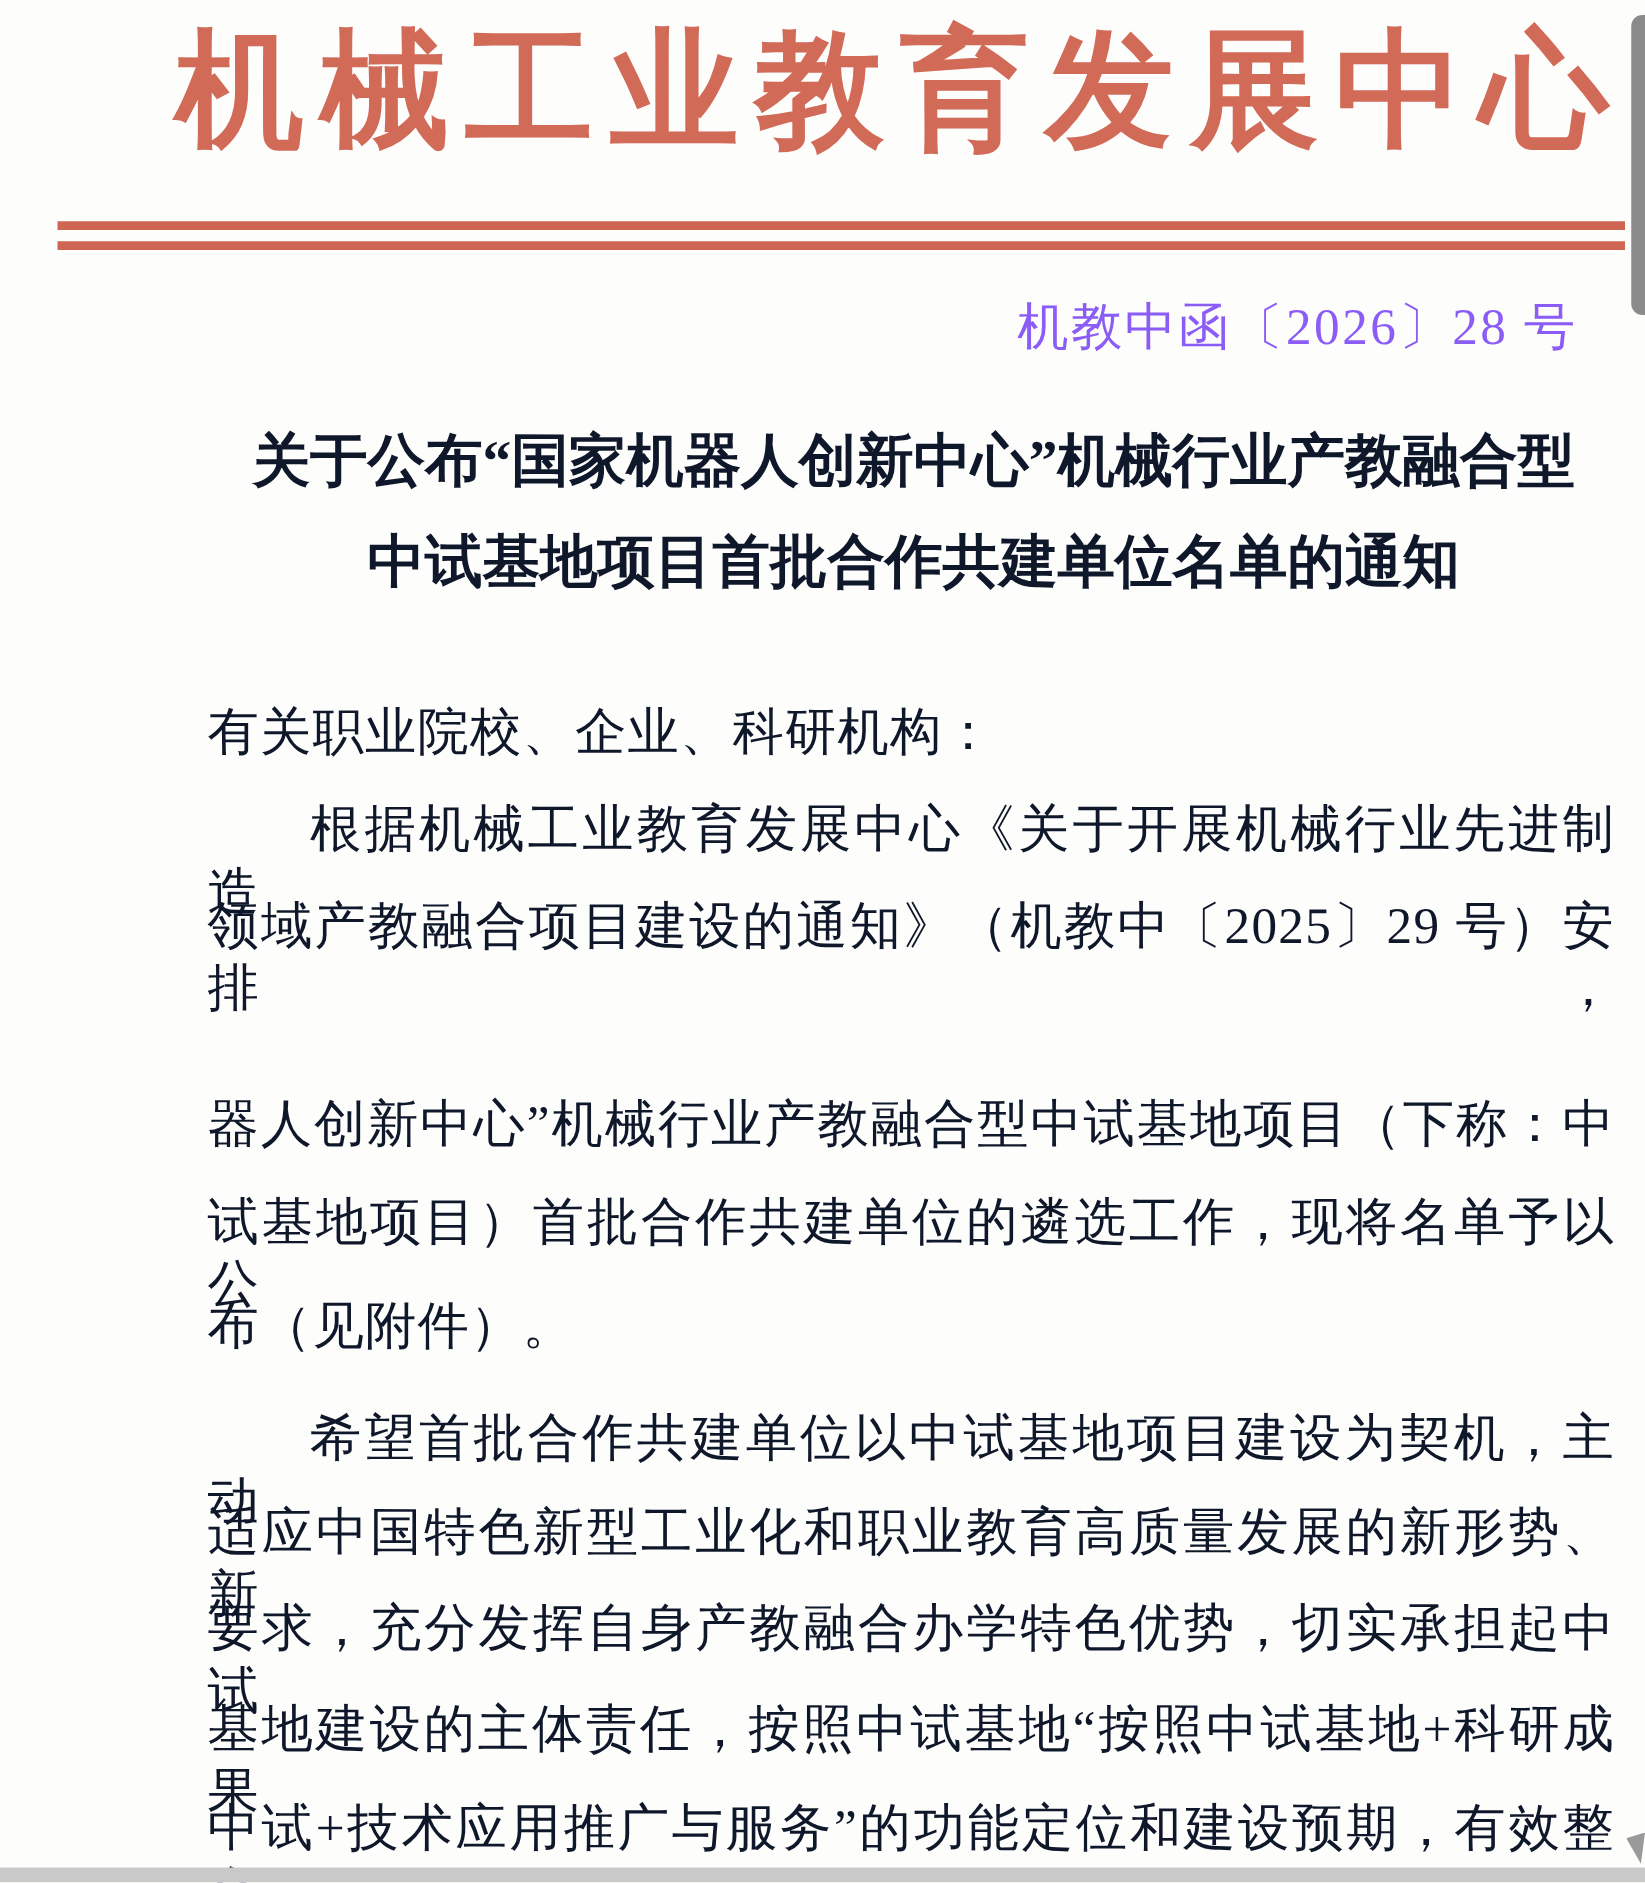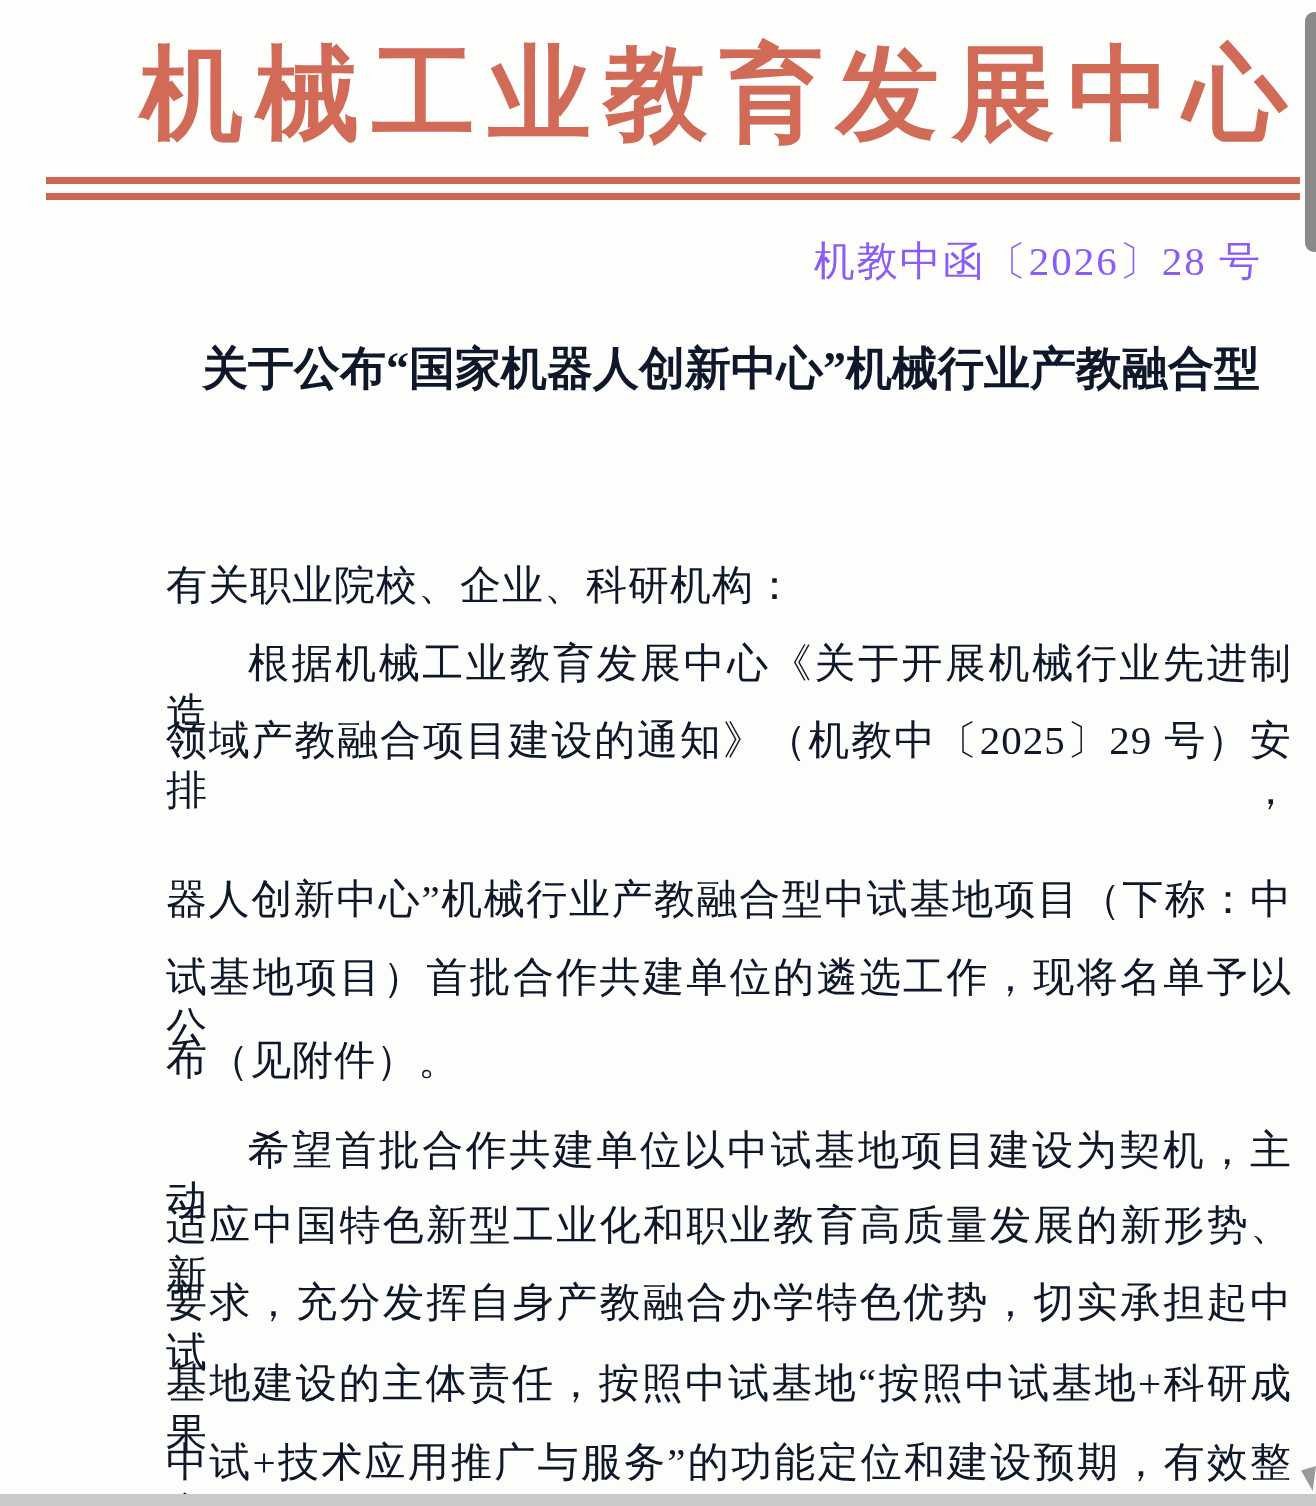--- a/index.html
+++ b/index.html
@@ -7,21 +7,21 @@
     position:relative;
     width:1316px;
     height:1506px;
     background:#fdfdfc;
     overflow:hidden;
     font-family:"Liberation Serif","DejaVu Serif",serif;
   }
   
   .letterhead{
     position:absolute;
-    top:30px;
+    top:9px;
     left:140px;
     margin:0;
     font-size:103px;
     line-height:128px;
     font-weight:700;
     letter-spacing:13px;
     white-space:nowrap;
     color:#d26a58;
   }
   .rule{
@@ -114,20 +114,21 @@
 <div class="page">
 
   <h1 class="letterhead">机械工业教育发展中心</h1>
 
   <div class="rule rule1"></div>
   <div class="rule rule2"></div>
 
   <div class="docnum">机教中函〔2026〕28 号</div>
 
   <div class="title t1">关于公布“国家机器人创新中心”机械行业产教融合型</div>
+  <div class="title t2">中试基地项目首批合作共建单位名单的通知</div>
 
   <div class="bl l0">有关职业院校、企业、科研机构：</div>
   <div class="bl l1 j ind">根据机械工业教育发展中心《关于开展机械行业先进制造</div>
   <div class="bl l2 j">领域产教融合项目建设的通知》（机教中〔2025〕29 号）安排，</div>
   <div class="bl l4 j">器人创新中心”机械行业产教融合型中试基地项目（下称：中</div>
   <div class="bl l6">布（见附件）。</div>
   <div class="bl l5 j">试基地项目）首批合作共建单位的遴选工作，现将名单予以公</div>
   <div class="bl l8 j">适应中国特色新型工业化和职业教育高质量发展的新形势、新</div>
   <div class="bl l7 j ind">希望首批合作共建单位以中试基地项目建设为契机，主动</div>
   <div class="bl l9 j">要求，充分发挥自身产教融合办学特色优势，切实承担起中试</div>

